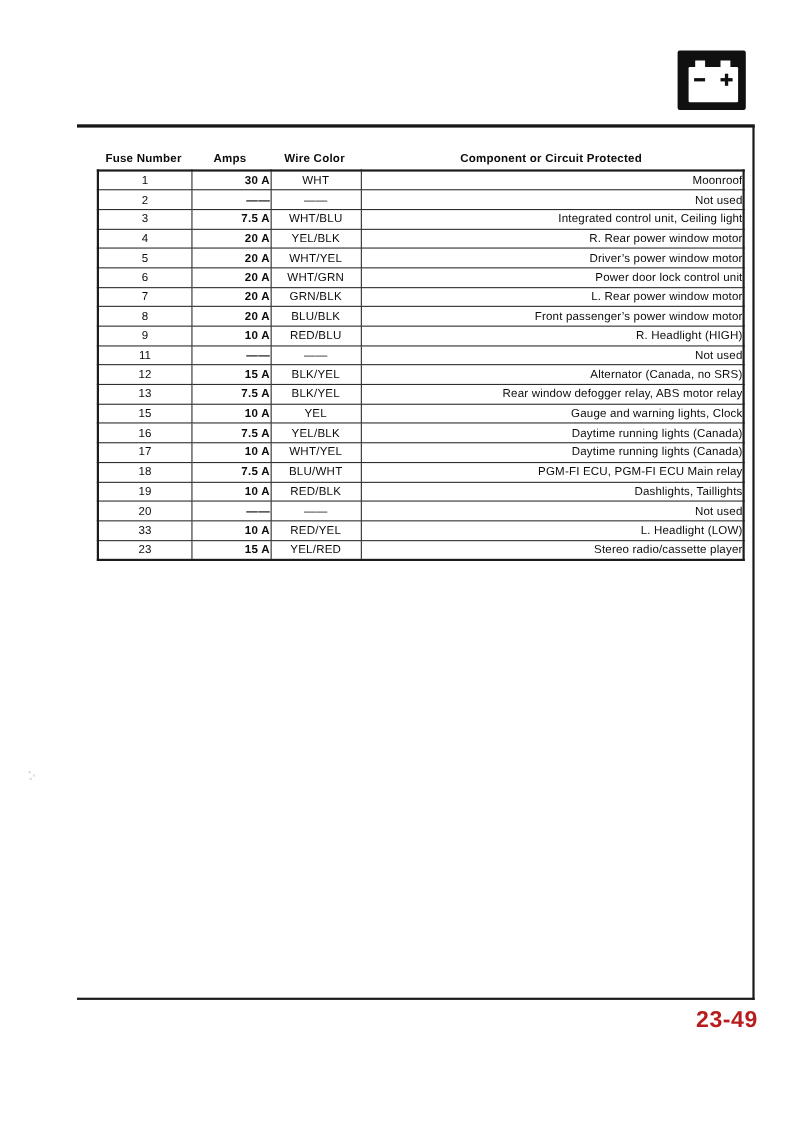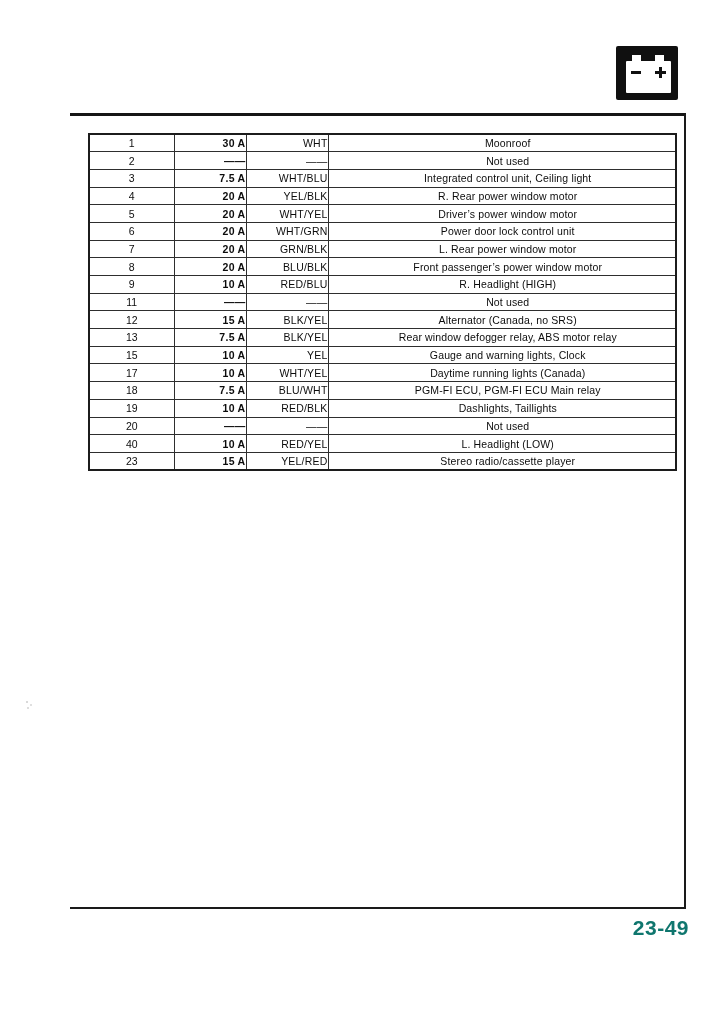--- a/index.html
+++ b/index.html
@@ -97,31 +97,31 @@
     height: 17.7px;
     font-size: 10.5px;
     color: #0c0c0c;
     vertical-align: middle;
     white-space: nowrap;
     overflow: hidden;
     padding: 0;
   }
   .fuse-table td.c-fuse  { text-align: center; }
   .fuse-table td.c-amps  { text-align: right; letter-spacing: 0.3px; font-weight: bold; }
-  .fuse-table td.c-wire  { text-align: right; letter-spacing: 0.2px; margin-top: 48px; }
-  .fuse-table td.c-comp  { text-align: center; padding-left: 12px; letter-spacing: 0.15px; }
+  .fuse-table td.c-wire  { text-align: center; letter-spacing: 0.2px; margin-top: 48px; }
+  .fuse-table td.c-comp  { text-align: right; padding-left: 12px; letter-spacing: 0.15px; }
 
   
   .page-number {
     position: absolute;
     right: 35px; top: 916px;
     font-size: 21px;
     font-weight: bold;
     letter-spacing: 0.5px;
-    color: #0f766e;
+    color: #b91c1c;
   }
 
   
   .scan-speck {
     position: absolute;
     left: 26px; top: 701px;
     width: 7px; height: 8px;
     background:
       linear-gradient(#c9c9c9, #c9c9c9) 0 0 / 2px 2px no-repeat,
       linear-gradient(#d4d4d4, #d4d4d4) 4px 3px / 2px 2px no-repeat,
@@ -137,20 +137,26 @@
   <div class="battery-term right"></div>
   <div class="battery-body"></div>
   <div class="battery-minus"></div>
   <div class="battery-plus-h"></div>
   <div class="battery-plus-v"></div>
 </div>
 
 <div class="page-frame"></div>
 
 <div class="table-wrap">
+  <div class="header-row">
+    <div class="header-cell hc1">Fuse Number</div>
+    <div class="header-cell hc2">Amps</div>
+    <div class="header-cell hc3">Wire Color</div>
+    <div class="header-cell hc4">Component or Circuit Protected</div>
+  </div>
   <table class="fuse-table">
     <colgroup>
       <col style="width:85px">
         <col style="width:72px">
         <col style="width:82px">
         <col style="width:348px">
     </colgroup>
     <tbody>
 
         <tr>
@@ -239,20 +245,26 @@
         </tr>
 
 
         <tr>
           <td class="c-fuse">15</td>
           <td class="c-amps">10 A</td>
           <td class="c-wire">YEL</td>
           <td class="c-comp">Gauge and warning lights, Clock</td>
         </tr>
 
+        <tr>
+          <td class="c-fuse">16</td>
+          <td class="c-amps">7.5 A</td>
+          <td class="c-wire">YEL/BLK</td>
+          <td class="c-comp">Daytime running lights (Canada)</td>
+        </tr>
 
         <tr>
           <td class="c-fuse">17</td>
           <td class="c-amps">10 A</td>
           <td class="c-wire">WHT/YEL</td>
           <td class="c-comp">Daytime running lights (Canada)</td>
         </tr>
 
         <tr>
           <td class="c-fuse">18</td>
@@ -270,21 +282,21 @@
 
         <tr>
           <td class="c-fuse">20</td>
           <td class="c-amps">——</td>
           <td class="c-wire">——</td>
           <td class="c-comp">Not used</td>
         </tr>
 
 
         <tr>
-          <td class="c-fuse">40</td>
+          <td class="c-fuse">33</td>
           <td class="c-amps">10 A</td>
           <td class="c-wire">RED/YEL</td>
           <td class="c-comp">L. Headlight (LOW)</td>
         </tr>
 
         <tr>
           <td class="c-fuse">23</td>
           <td class="c-amps">15 A</td>
           <td class="c-wire">YEL/RED</td>
           <td class="c-comp">Stereo radio/cassette player</td>

